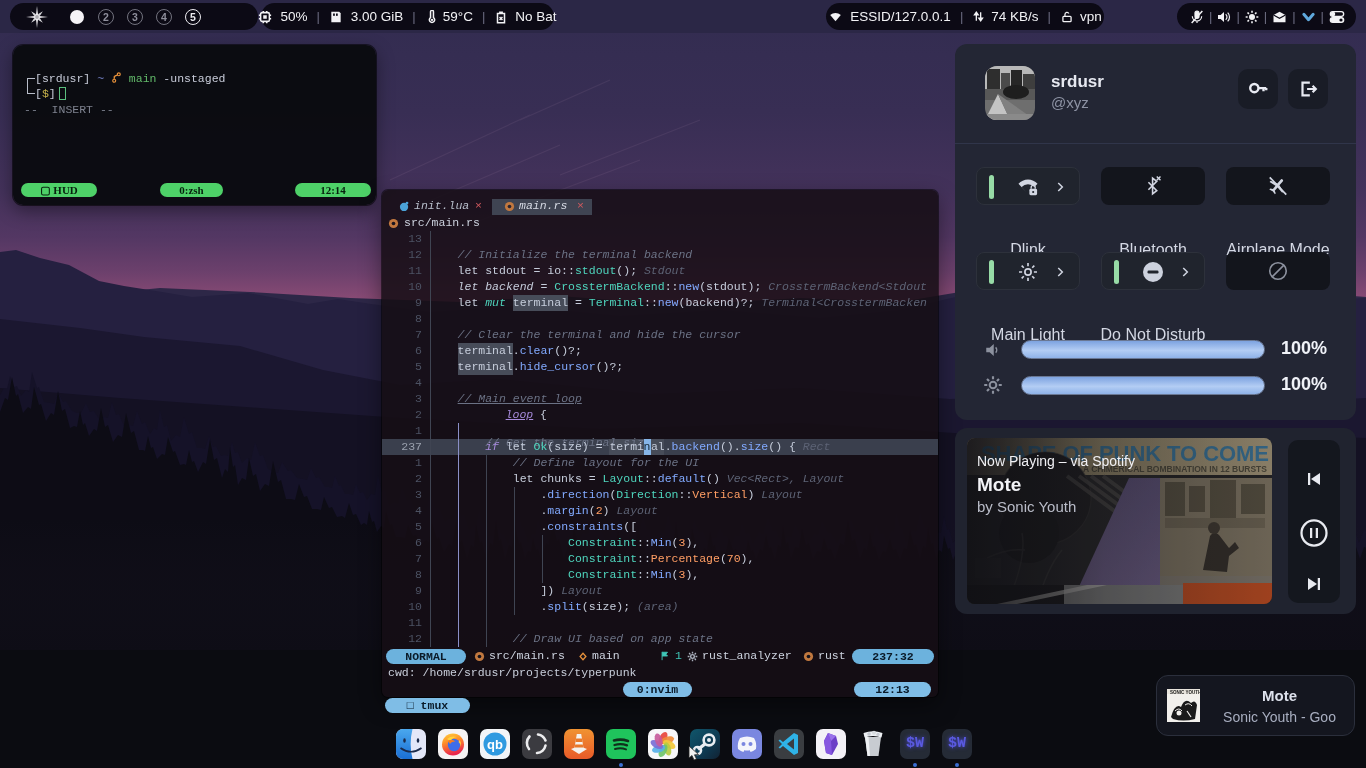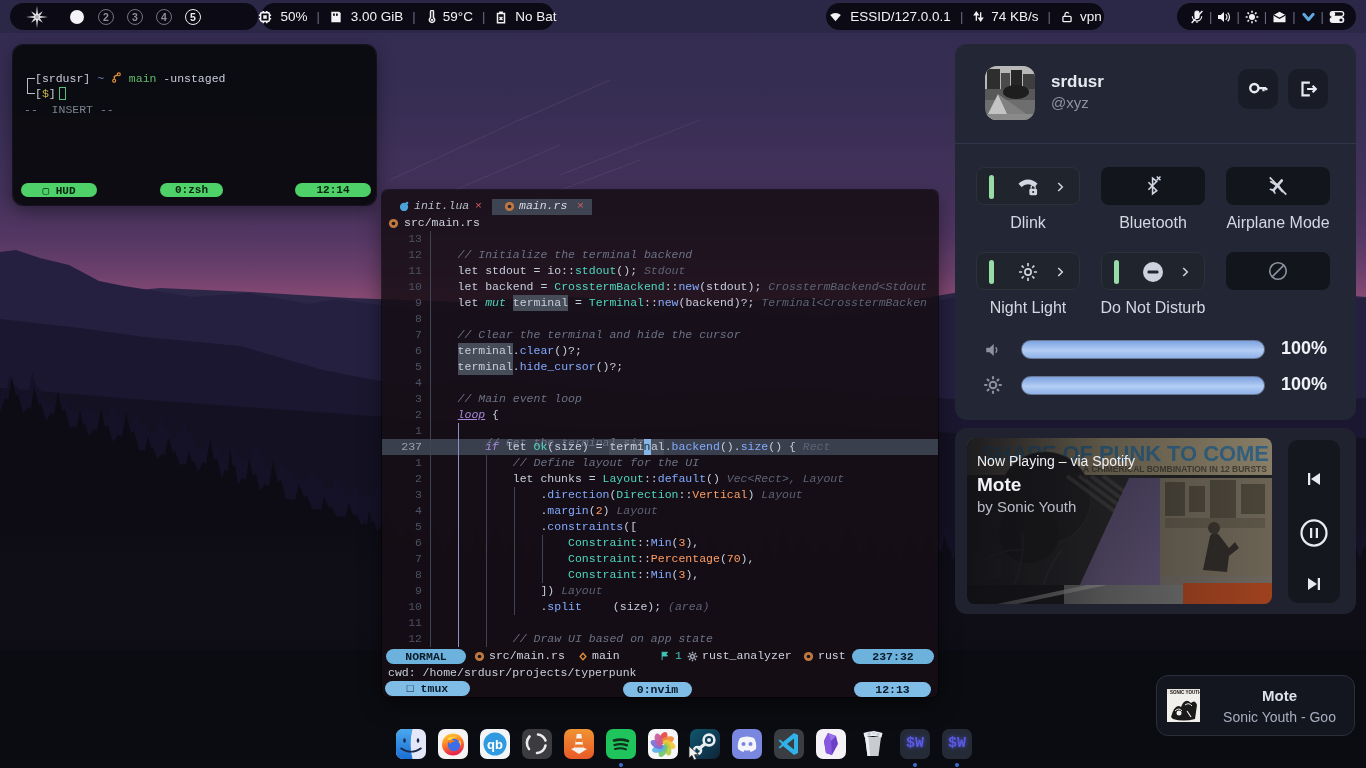--- a/index.html
+++ b/index.html
@@ -16,38 +16,38 @@
   .pill svg { flex:none; }
   .wsnum { display:inline-block; width:16px; height:16px; border:1.5px solid #73737f; border-radius:50%;
            font-size:10.5px; font-weight:bold; text-align:center; line-height:15px; margin-right:13px; }
   .hl { background:#474c59; height:16px; }
   .ig { width:1px; background:#3f4452; }
 
   
   #term1 { left:13px; top:45px; width:363px; height:160px; background:rgba(10,11,16,0.97);
            border-radius:10px; box-shadow:0 0 0 1px rgba(0,0,0,0.55), 0 6px 18px rgba(0,0,0,0.4); font-family:"Liberation Mono", monospace; font-size:11.5px; color:#c7cbd8; }
   .gpill { position:absolute; height:14px; background:#4ed168; border-radius:7px; color:#07210e;
-           font-family:Liberation Mono, monospace; font-size:11px; font-weight:bold;
+           font-family:Liberation Serif, serif; font-size:11px; font-weight:bold;
            display:flex; align-items:center; justify-content:center; }
 
   
   #codewin { left:382px; top:190px; width:556px; height:507px; background:rgba(22,14,21,0.87);
              border-radius:6px; box-shadow:0 0 0 1px rgba(0,0,0,0.5), 0 8px 22px rgba(0,0,0,0.45); font-family:"Liberation Mono", monospace; }
   #ctitle { position:absolute; left:0; top:0; width:556px; height:9px; background:#000;
             border-radius:6px 6px 0 0; color:#d8d8d8; font-size:7.5px; }
   .bpill { position:absolute; background:#78b7e0; border-radius:8px; color:#0a1a28;
            font-size:11.5px; font-weight:bold; display:flex; align-items:center; justify-content:center; height:15px; }
 
   
   #panel { left:955px; top:44px; width:401px; height:376px; background:#232634; border-radius:12px; }
   #music { left:955px; top:428px; width:401px; height:186px; background:#20232f; border-radius:12px; }
   .tbtn { position:absolute; width:104px; height:38px; border-radius:8px; }
   .tbtn.on  { background:#20242d; border:1px solid #2d313b; }
   .tbtn.off { background:#13151c; }
-  .tlabel { position:absolute; width:104px; text-align:center; color:#d4d8e4; font-size:16px; white-space:nowrap; display:flex; justify-content:center; }
+  .tlabel { position:absolute; width:104px; text-align:center; color:#d4d8e4; font-size:16px; white-space:nowrap; display:flex; justify-content:center;margin-top:27px; }
   .gbar { position:absolute; width:5px; height:24px; border-radius:3px; background:#97dba6; top:7px; left:12px; }
   .chev { position:absolute; right:12px; top:12px; width:14px; height:14px; }
 
   
   .dicon { position:absolute; top:729px; width:30px; height:30px; border-radius:7px; overflow:hidden; }
   .ddot { position:absolute; top:763px; width:4px; height:4px; border-radius:2px; background:#3b6fd4; }
 
   
   #notif { left:1156px; top:675px; width:199px; height:61px; background:#14161f; border:1px solid #2b2f3c;
            border-radius:12px; }
@@ -295,41 +295,41 @@
       <div class="abs" style="left:2px; top:352px; width:38px; text-align:right; color:#4c5263;">9</div>
       <div class="abs" style="left:2px; top:368px; width:38px; text-align:right; color:#4c5263;">10</div>
       <div class="abs" style="left:2px; top:384px; width:38px; text-align:right; color:#4c5263;">11</div>
       <div class="abs" style="left:2px; top:400px; width:38px; text-align:right; color:#4c5263;">12</div>
     </div>
 
     <div id="lines" class="abs" style="left:48px; top:0;">
       <div class="abs" style="top:0px; white-space:pre;"></div>
       <div class="abs" style="top:16px; white-space:pre;"><span style="color:#c6cddb;">    </span><span style="color:#6b7285;font-style:italic;">// Initialize the terminal backend</span></div>
       <div class="abs" style="top:32px; white-space:pre;"><span style="color:#c6cddb;">    let stdout = io::</span><span style="color:#4fd6be;">stdout</span><span style="color:#c6cddb;">(); </span><span style="color:#5d6375;font-style:italic;">Stdout</span></div>
-      <div class="abs" style="top:48px; white-space:pre;"><span style="color:#c6cddb;">    let backend = </span><span style="color:#4fd6be;">CrosstermBackend</span><span style="color:#c6cddb;">::</span><span style="color:#82aaff;">new</span><span style="color:#c6cddb;">(stdout); </span><span style="color:#5d6375;font-style:italic;">CrosstermBackend&lt;Stdout</span></div>
+      <div class="abs" style="top:48px; white-space:pre;"><span style="color:#c6cddb;font-style:italic;">    let backend = </span><span style="color:#4fd6be;">CrosstermBackend</span><span style="color:#c6cddb;">::</span><span style="color:#82aaff;">new</span><span style="color:#c6cddb;">(stdout); </span><span style="color:#5d6375;font-style:italic;">CrosstermBackend&lt;Stdout</span></div>
       <div class="abs" style="top:64px; white-space:pre;"><span style="color:#c6cddb;">    let </span><span style="color:#4fd6be;font-style:italic;">mut</span><span style="color:#c6cddb;"> terminal = </span><span style="color:#4fd6be;">Terminal</span><span style="color:#c6cddb;">::</span><span style="color:#82aaff;">new</span><span style="color:#c6cddb;">(backend)?; </span><span style="color:#5d6375;font-style:italic;">Terminal&lt;CrosstermBacken</span></div>
       <div class="abs" style="top:80px; white-space:pre;"></div>
       <div class="abs" style="top:96px; white-space:pre;"><span style="color:#c6cddb;">    </span><span style="color:#6b7285;font-style:italic;">// Clear the terminal and hide the cursor</span></div>
       <div class="abs" style="top:112px; white-space:pre;"><span style="color:#c6cddb;">    terminal.</span><span style="color:#82aaff;">clear</span><span style="color:#c6cddb;">()?;</span></div>
       <div class="abs" style="top:128px; white-space:pre;"><span style="color:#c6cddb;">    terminal.</span><span style="color:#82aaff;">hide_cursor</span><span style="color:#c6cddb;">()?;</span></div>
       <div class="abs" style="top:144px; white-space:pre;"></div>
-      <div class="abs" style="top:160px; white-space:pre;"><span style="color:#c6cddb;">    </span><span style="color:#6b7285;font-style:italic;">// Main event loop</span></div>
-      <div class="abs" style="top:176px; white-space:pre;"><span style="color:#c6cddb;">    </span><span style="color:#a88bdd;font-style:italic;text-decoration:underline;">loop</span><span style="color:#c6cddb;"> {</span></div>
+      <div class="abs" style="top:160px; white-space:pre;"><span style="color:#c6cddb;">    </span><span style="color:#6b7285;font-style:italic;text-decoration:underline;">// Main event loop</span></div>
+      <div class="abs" style="top:176px; white-space:pre;padding-left:48px;"><span style="color:#c6cddb;">    </span><span style="color:#a88bdd;font-style:italic;text-decoration:underline;">loop</span><span style="color:#c6cddb;"> {</span></div>
       <div class="abs" style="top:192px; white-space:pre;margin-top:12px;"><span style="color:#c6cddb;">        </span><span style="color:#6b7285;font-style:italic;">// Get the terminal size</span></div>
       <div class="abs" style="top:208px; white-space:pre;"><span style="color:#c6cddb;">        </span><span style="color:#a88bdd;font-style:italic;">if</span><span style="color:#c6cddb;"> let </span><span style="color:#4fd6be;">Ok</span><span style="color:#c6cddb;">(size) = terminal.</span><span style="color:#82aaff;">backend</span><span style="color:#c6cddb;">().</span><span style="color:#82aaff;">size</span><span style="color:#c6cddb;">() { </span><span style="color:#5d6375;font-style:italic;">Rect</span></div>
       <div class="abs" style="top:224px; white-space:pre;"><span style="color:#c6cddb;">            </span><span style="color:#6b7285;font-style:italic;">// Define layout for the UI</span></div>
       <div class="abs" style="top:240px; white-space:pre;"><span style="color:#c6cddb;">            let chunks = </span><span style="color:#4fd6be;">Layout</span><span style="color:#c6cddb;">::</span><span style="color:#82aaff;">default</span><span style="color:#c6cddb;">() </span><span style="color:#5d6375;font-style:italic;">Vec&lt;Rect&gt;, Layout</span></div>
       <div class="abs" style="top:256px; white-space:pre;"><span style="color:#c6cddb;">                .</span><span style="color:#82aaff;">direction</span><span style="color:#c6cddb;">(</span><span style="color:#4fd6be;">Direction</span><span style="color:#c6cddb;">::</span><span style="color:#ff9e64;">Vertical</span><span style="color:#c6cddb;">) </span><span style="color:#5d6375;font-style:italic;">Layout</span></div>
       <div class="abs" style="top:272px; white-space:pre;"><span style="color:#c6cddb;">                .</span><span style="color:#82aaff;">margin</span><span style="color:#c6cddb;">(</span><span style="color:#ff9e64;">2</span><span style="color:#c6cddb;">) </span><span style="color:#5d6375;font-style:italic;">Layout</span></div>
       <div class="abs" style="top:288px; white-space:pre;"><span style="color:#c6cddb;">                .</span><span style="color:#82aaff;">constraints</span><span style="color:#c6cddb;">([</span></div>
       <div class="abs" style="top:304px; white-space:pre;"><span style="color:#c6cddb;">                    </span><span style="color:#4fd6be;">Constraint</span><span style="color:#c6cddb;">::</span><span style="color:#82aaff;">Min</span><span style="color:#c6cddb;">(</span><span style="color:#ff9e64;">3</span><span style="color:#c6cddb;">),</span></div>
       <div class="abs" style="top:320px; white-space:pre;"><span style="color:#c6cddb;">                    </span><span style="color:#4fd6be;">Constraint</span><span style="color:#c6cddb;">::</span><span style="color:#ff9e64;">Percentage</span><span style="color:#c6cddb;">(</span><span style="color:#ff9e64;">70</span><span style="color:#c6cddb;">),</span></div>
       <div class="abs" style="top:336px; white-space:pre;"><span style="color:#c6cddb;">                    </span><span style="color:#4fd6be;">Constraint</span><span style="color:#c6cddb;">::</span><span style="color:#82aaff;">Min</span><span style="color:#c6cddb;">(</span><span style="color:#ff9e64;">3</span><span style="color:#c6cddb;">),</span></div>
       <div class="abs" style="top:352px; white-space:pre;"><span style="color:#c6cddb;">                ]) </span><span style="color:#5d6375;font-style:italic;">Layout</span></div>
-      <div class="abs" style="top:368px; white-space:pre;"><span style="color:#c6cddb;">                .</span><span style="color:#82aaff;">split</span><span style="color:#c6cddb;margin-left:31px;">(size); </span><span style="color:#5d6375;font-style:italic;">(area)</span></div>
+      <div class="abs" style="top:368px; white-space:pre;"><span style="color:#c6cddb;">                .</span><span style="color:#82aaff;">split</span><span style="color:#c6cddb;">(size); </span><span style="color:#5d6375;font-style:italic;">(area)</span></div>
       <div class="abs" style="top:384px; white-space:pre;"></div>
       <div class="abs" style="top:400px; white-space:pre;"><span style="color:#c6cddb;">            </span><span style="color:#6b7285;font-style:italic;">// Draw UI based on app state</span></div>
     </div>
   </div>
 
   <div class="abs mono" style="left:0; top:458px; width:556px; height:16px; font-size:11.5px; color:#ced4e0;">
     <div class="bpill" style="left:4px; top:0.5px; width:80px; background:#6cb2dd;">NORMAL</div>
     <svg class="abs" width="11" height="11" viewBox="0 0 24 24" style="left:92px; top:2.5px;">
         <circle cx="12" cy="12" r="10" fill="#c1783f"></circle>
         <circle cx="12" cy="12" r="4" fill="#14121c"></circle>
@@ -355,21 +355,21 @@
         <circle cx="12" cy="12" r="10" fill="#c1783f"></circle>
         <circle cx="12" cy="12" r="4" fill="#14121c"></circle>
       </svg>
     <span class="abs" style="left:436px; top:0.5px;">rust</span>
     <div class="bpill" style="left:470px; top:0.5px; width:82px; background:#6cb2dd;">237:32</div>
   </div>
 
   <div class="abs mono" style="left:6px; top:476px; font-size:11.5px; color:#c9cfdb;">cwd: /home/srdusr/projects/typerpunk</div>
 
   <div class="abs mono" style="left:0; top:491px; width:556px; height:16px;">
-    <div class="bpill" style="left:3px; top:0; width:85px; background:#7fbde6;">□&nbsp;tmux</div>
+    <div class="bpill" style="left:3px; top:17px; width:85px; background:#7fbde6;">□&nbsp;tmux</div>
     <div class="bpill" style="left:241px; top:0.5px; width:69px; background:#7fbde6;">0:nvim</div>
     <div class="bpill" style="left:472px; top:0.5px; width:77px; background:#7fbde6;">12:13</div>
   </div>
 </div>
 
 <div class="abs" id="panel">
 
   <svg class="abs" width="50" height="54" viewBox="0 0 50 54" style="left:30px; top:22px; border-radius:12px;">
     <rect width="50" height="54" fill="#6e6e6e"></rect>
     <rect x="0" y="0" width="50" height="24" fill="#b8b8b8"></rect>
@@ -433,21 +433,21 @@
     <svg class="abs" width="22" height="22" viewBox="0 0 24 24" style="left:40px; top:8px;">
       <circle cx="12" cy="12" r="3.4" fill="none" stroke="#d2d6e2" stroke-width="1.8"></circle>
       <g stroke="#d2d6e2" stroke-width="1.8">
           <path d="M12 2.2v3.4M12 18.4v3.4M2.2 12h3.4M18.4 12h3.4M5.1 5.1l2.3 2.3M16.6 16.6l2.3 2.3M5.1 18.9l2.3-2.3M16.6 7.4l2.3-2.3"></path>
         </g>
     </svg>
     <svg class="chev" viewBox="0 0 24 24">
         <path d="M9 5 L16 12 L9 19" fill="none" stroke="#cfd4e0" stroke-width="2.6"></path>
       </svg>
   </div>
-  <div class="tlabel" style="left:21px; top:255px;">Night Light</div>
+  <div class="tlabel" style="left:21px; top:255px;">Main Light</div>
   <div class="tbtn on" style="left:146px; top:208px;">
     <div class="gbar"></div>
     <svg class="abs" width="24" height="24" viewBox="0 0 24 24" style="left:39px; top:7px;">
       <circle cx="12" cy="12" r="10" fill="#cdd2de"></circle>
       <rect x="6.5" y="10.6" width="11" height="2.8" rx="1.2" fill="#20242d"></rect>
     </svg>
     <svg class="chev" viewBox="0 0 24 24">
         <path d="M9 5 L16 12 L9 19" fill="none" stroke="#cfd4e0" stroke-width="2.6"></path>
       </svg>
   </div>

